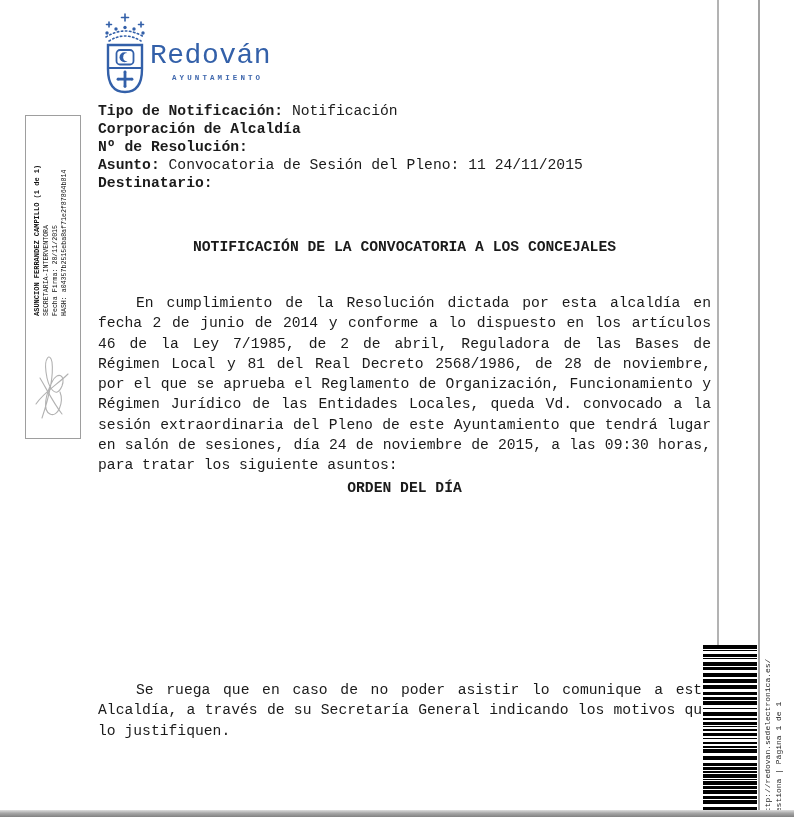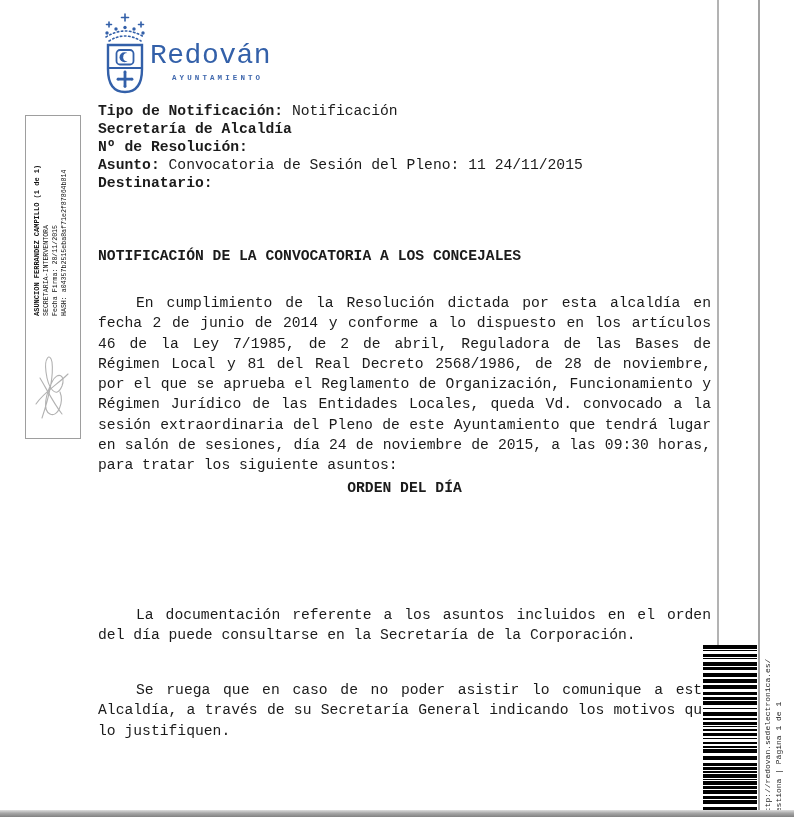--- a/index.html
+++ b/index.html
@@ -35,21 +35,21 @@
   .wordsub{
     position:absolute;left:50px;top:62px;
     font-size:7.5px;color:#4169ae;letter-spacing:3.1px;font-weight:bold;margin-left:20px;
   }
 
   
   .col{left:98px;width:613px;font-size:14.7px;line-height:20.3px;}
   .meta{top:102px;line-height:18px;}
   .meta .row{white-space:nowrap;}
   .meta .lbl{font-weight:bold;}
-  .doc-title{top:246px;font-weight:bold;}
+  .doc-title{top:237px;text-align:center;font-weight:bold;}
   .para{text-align:justify;}
   .p1{top:293px;}
   .orden-h{top:478px;text-align:center;font-weight:bold;}
   .orden-i{top:527px;}
   .p2{top:605px;}
   .p3{top:680px;}
   .indent{text-indent:38px;}
 
   
   .vline1{left:717px;top:0;width:2px;height:811px;background:#b3b3b3;}
@@ -129,34 +129,33 @@
             <circle cx="30" cy="67.2" r="1.4"></circle>
         </g>
       </svg>
     </div>
     <div class="wordmark">Redován</div>
     <div class="wordsub">AYUNTAMIENTO</div>
   </div>
 
   <div class="abs col meta">
     <div class="row"><span class="lbl">Tipo de Notificación:</span><span> Notificación</span></div>
-    <div class="row"><span class="lbl">Secretaría de Alcaldía</span><span></span></div>
+    <div class="row"><span class="lbl">Corporación de Alcaldía</span><span></span></div>
     <div class="row"><span class="lbl">Nº de Resolución:</span><span></span></div>
     <div class="row"><span class="lbl">Asunto:</span><span> Convocatoria de Sesión del Pleno: 11 24/11/2015</span></div>
     <div class="row"><span class="lbl">Destinatario:</span><span></span></div>
   </div>
 
   <div class="abs col doc-title">NOTIFICACIÓN DE LA CONVOCATORIA A LOS CONCEJALES</div>
 
   <div class="abs col para indent p1">En cumplimiento de la Resolución dictada por esta alcaldía en fecha 2 de junio de 2014 y conforme a lo dispuesto en los artículos 46 de la Ley 7/1985, de 2 de abril, Reguladora de las Bases de Régimen Local y 81 del Real Decreto 2568/1986, de 28 de noviembre, por el que se aprueba el Reglamento de Organización, Funcionamiento y Régimen Jurídico de las Entidades Locales, queda Vd. convocado a la sesión extraordinaria del Pleno de este Ayuntamiento que tendrá lugar en salón de sesiones, día 24 de noviembre de 2015, a las 09:30 horas, para tratar los siguiente asuntos:</div>
 
   <div class="abs col orden-h">ORDEN DEL DÍA</div>
 
 
-  <div class="abs col para indent p2">La documentación referente a los asuntos incluidos en el orden del día puede consultarse en la Secretaría de la Corporación.</div>
 
   <div class="abs col para indent p3">Se ruega que en caso de no poder asistir lo comunique a esta Alcaldía, a través de su Secretaría General indicando los motivos que lo justifiquen.</div>
 
   <div class="abs vline1"></div>
   <div class="abs vline2"></div>
 
   <div class="abs barcode">
       <div style="height:4px;background:#000;margin-bottom:1px"></div>
       <div style="height:1px;background:#000;margin-bottom:3px"></div>
       <div style="height:3px;background:#000;margin-bottom:1px"></div>

